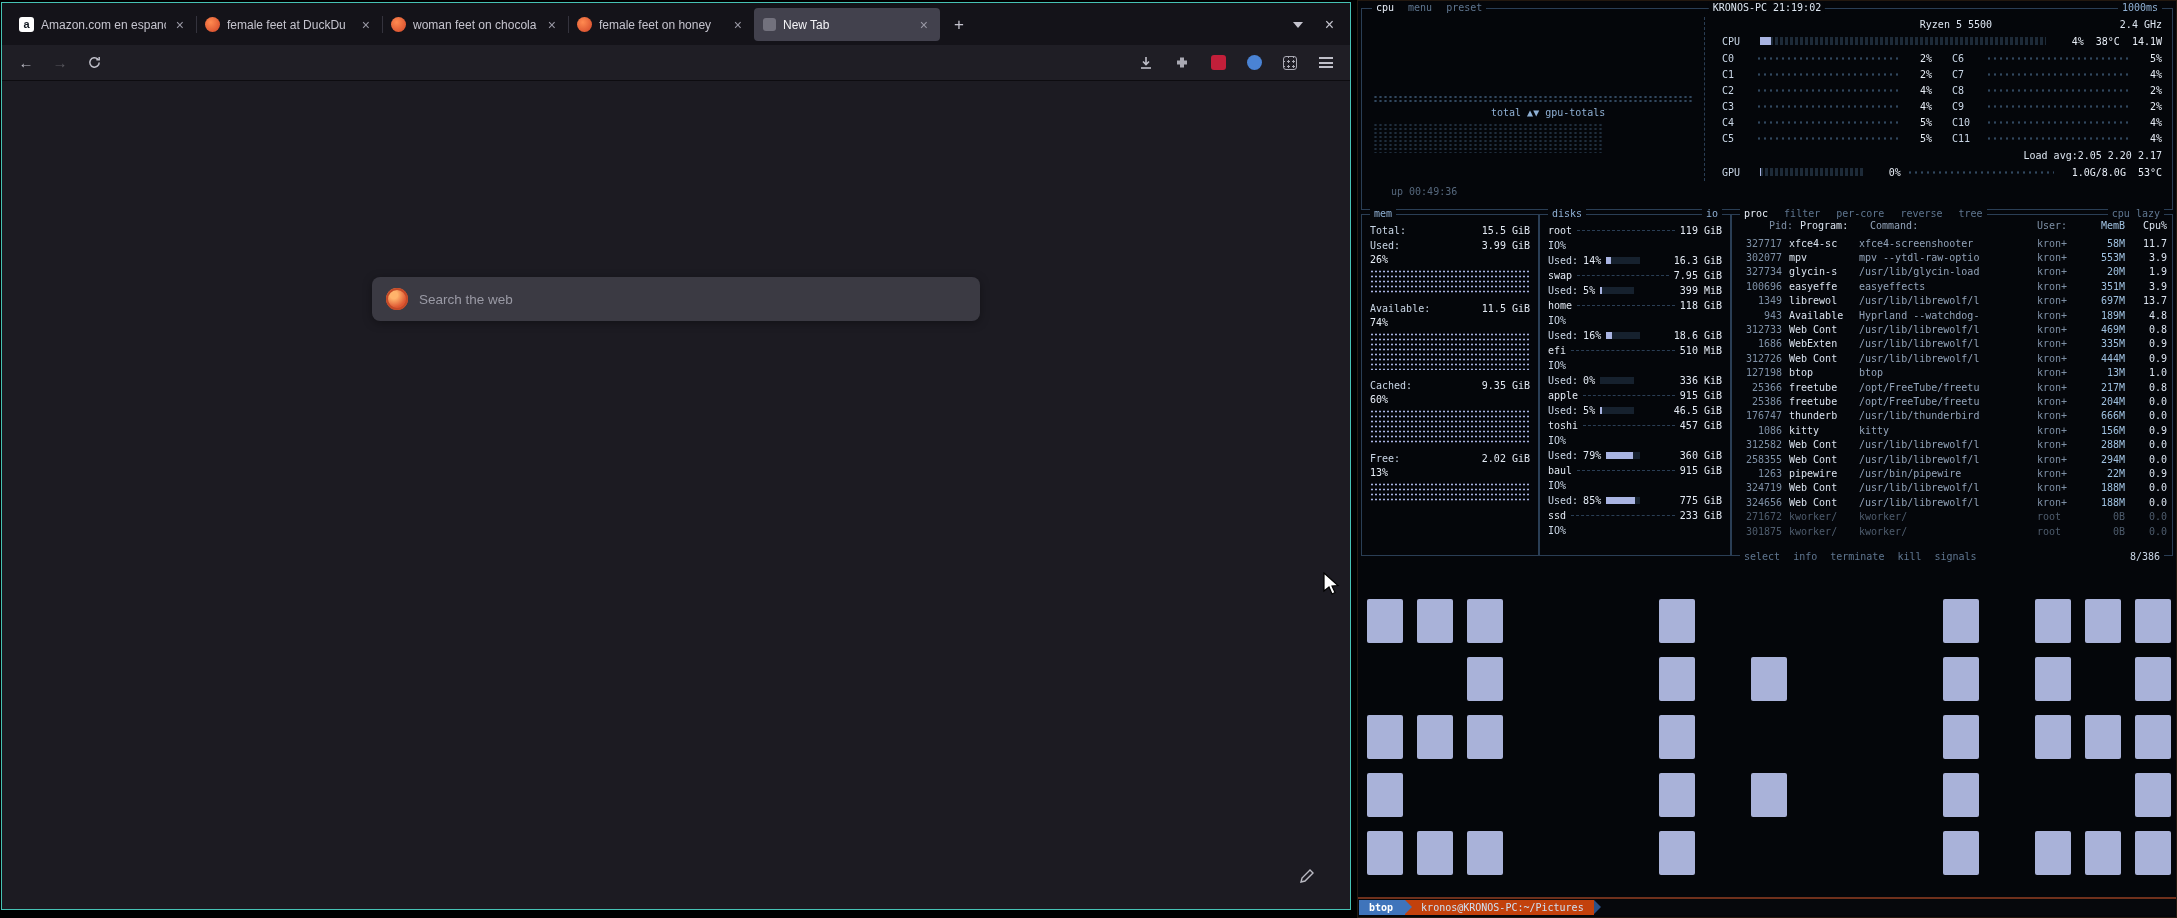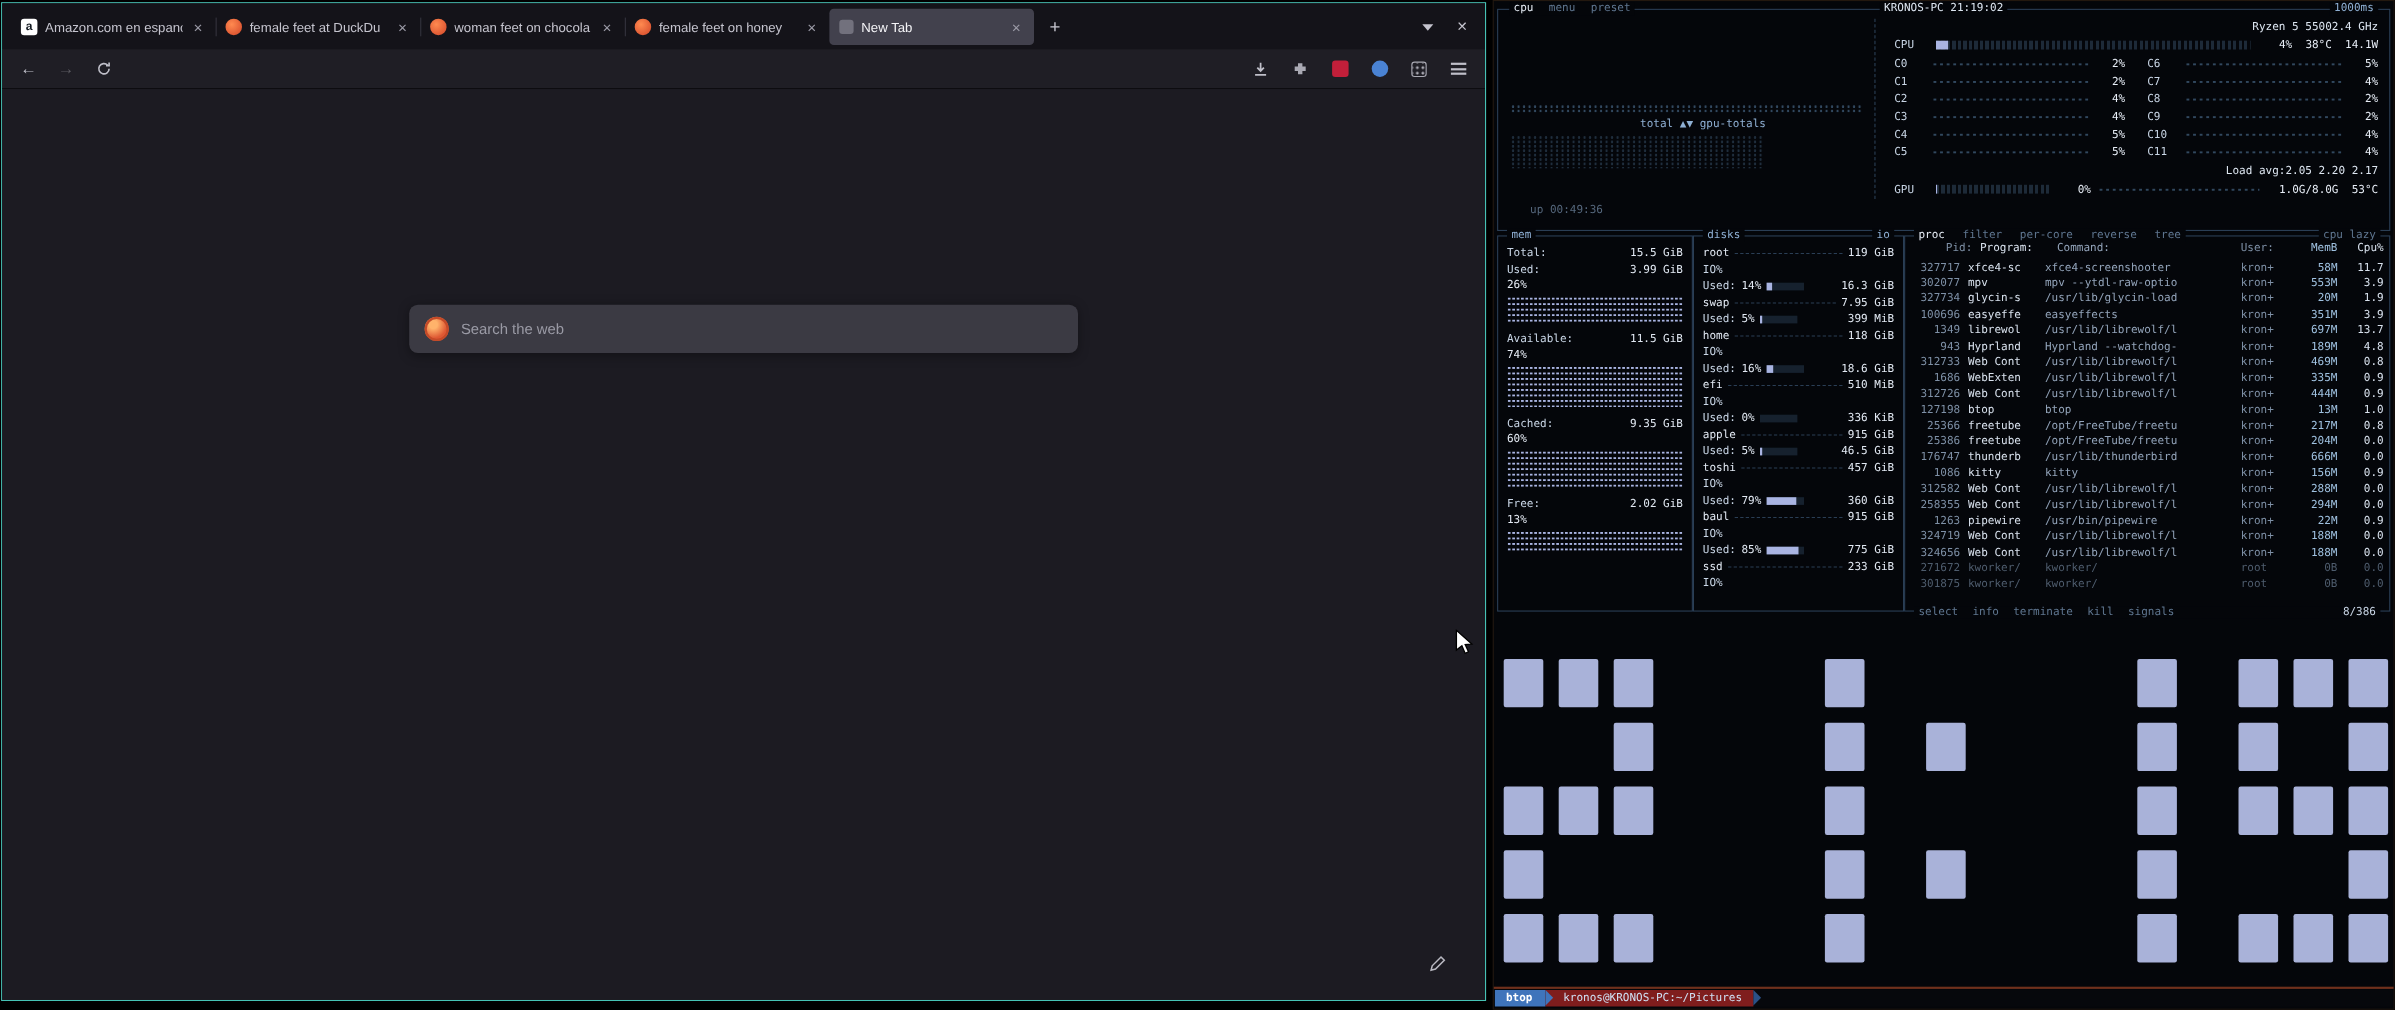--- a/index.html
+++ b/index.html
@@ -65,21 +65,21 @@
   .cpubox{left:0;right:0;top:4px;height:202px}
   .graph-area{position:absolute;left:1px;top:6px;bottom:6px;width:336px}
   .dotline{position:absolute;background-image:radial-gradient(circle,#31485f 1px,transparent 1.3px);background-size:5px 4px}
   .dotline.l1{left:10px;right:6px;top:80px;height:7px}
   .dotline.l2{left:10px;width:230px;top:108px;height:30px;opacity:.6}
   .caption{position:absolute;left:128px;top:92px;color:#8fb0d4;white-space:nowrap}
   .uptime{position:absolute;left:28px;bottom:6px;color:#55677c}
   .vdiv{position:absolute;left:342px;top:8px;bottom:28px;border-left:1px dashed #2a3e55}
   .meters{position:absolute;left:360px;right:10px;top:7px;bottom:6px;display:flex;flex-direction:column;gap:1px}
   .mrow{display:flex;align-items:center;height:16px}
-  .brandrow{justify-content:flex-end}
+  .brandrow{justify-content:space-between}
   .brandrow .sp{width:70px}
   .brand,.freq{color:#dde6f1}
   .mname{width:30px;color:#c9d6e6;flex:none}
   .meter{flex:1;height:8px;margin:0 8px;background:repeating-linear-gradient(90deg,#1d2a38 0 3px,transparent 3px 5px);position:relative}
   .meter .fill{position:absolute;left:0;top:0;bottom:0;background:#a9b4e2}
   .mpct{width:30px;text-align:right;color:#e7edf6;flex:none}
   .mtemp{margin-left:12px;color:#e7edf6;flex:none}
   .core-row{display:flex;height:16px;align-items:center;gap:20px}
   .core-cell{flex:1;display:flex;align-items:center}
   .core-name{width:28px;color:#c9d6e6;flex:none}
@@ -125,21 +125,21 @@
   .pcount{color:#c9d6e6}
 
   .clock{position:absolute;left:3px;top:560px;width:814px;height:334px}
   .cblock{position:absolute;width:36px;height:44px;background:#a9b2d9;border-radius:2px}
 
   .redline{position:absolute;left:0;right:0;bottom:18px;height:2px;background:#6f301c}
   .kittybar{position:absolute;left:1px;right:1px;bottom:2px;height:15px;display:flex;background:#06080c;font-family:"DejaVu Sans Mono",monospace;font-size:10px;align-items:stretch}
   .ktab{display:flex;align-items:center;padding:0 10px;position:relative;white-space:nowrap}
   .ktab.k0{background:#3f74bb;color:#fff;font-weight:bold;padding-right:12px}
   .ktab.k0::after{content:"";position:absolute;right:-7px;top:0;border-top:7.5px solid transparent;border-bottom:7.5px solid transparent;border-left:7px solid #3f74bb;z-index:2}
-  .ktab.k1{background:#7f1d1d;color:#cfe0f4;padding-left:16px}
+  .ktab.k1{background:#c2410c;color:#cfe0f4;padding-left:16px}
   .ktab.k1::after{content:"";position:absolute;right:-7px;top:0;border-top:7.5px solid transparent;border-bottom:7.5px solid transparent;border-left:7px solid #2a5187;z-index:1}
 
   .cursor{position:absolute;left:1322px;top:572px;z-index:99}
 </style>
 </head>
 <body>
 
 <div class="screen">
 
   <section class="browser">
@@ -549,21 +549,21 @@
             <div class="prow">
               <span class="c-pid">1349</span>
               <span class="c-prog">librewol</span>
               <span class="c-cmd">/usr/lib/librewolf/l</span>
               <span class="c-user">kron+</span>
               <span class="c-mem">697M</span>
               <span class="c-cpu">13.7</span>
             </div>
             <div class="prow">
               <span class="c-pid">943</span>
-              <span class="c-prog">Hyprland</span>
+              <span class="c-prog">Available</span>
               <span class="c-cmd">Hyprland --watchdog-</span>
               <span class="c-user">kron+</span>
               <span class="c-mem">189M</span>
               <span class="c-cpu">4.8</span>
             </div>
             <div class="prow">
               <span class="c-pid">312733</span>
               <span class="c-prog">Web Cont</span>
               <span class="c-cmd">/usr/lib/librewolf/l</span>
               <span class="c-user">kron+</span>

